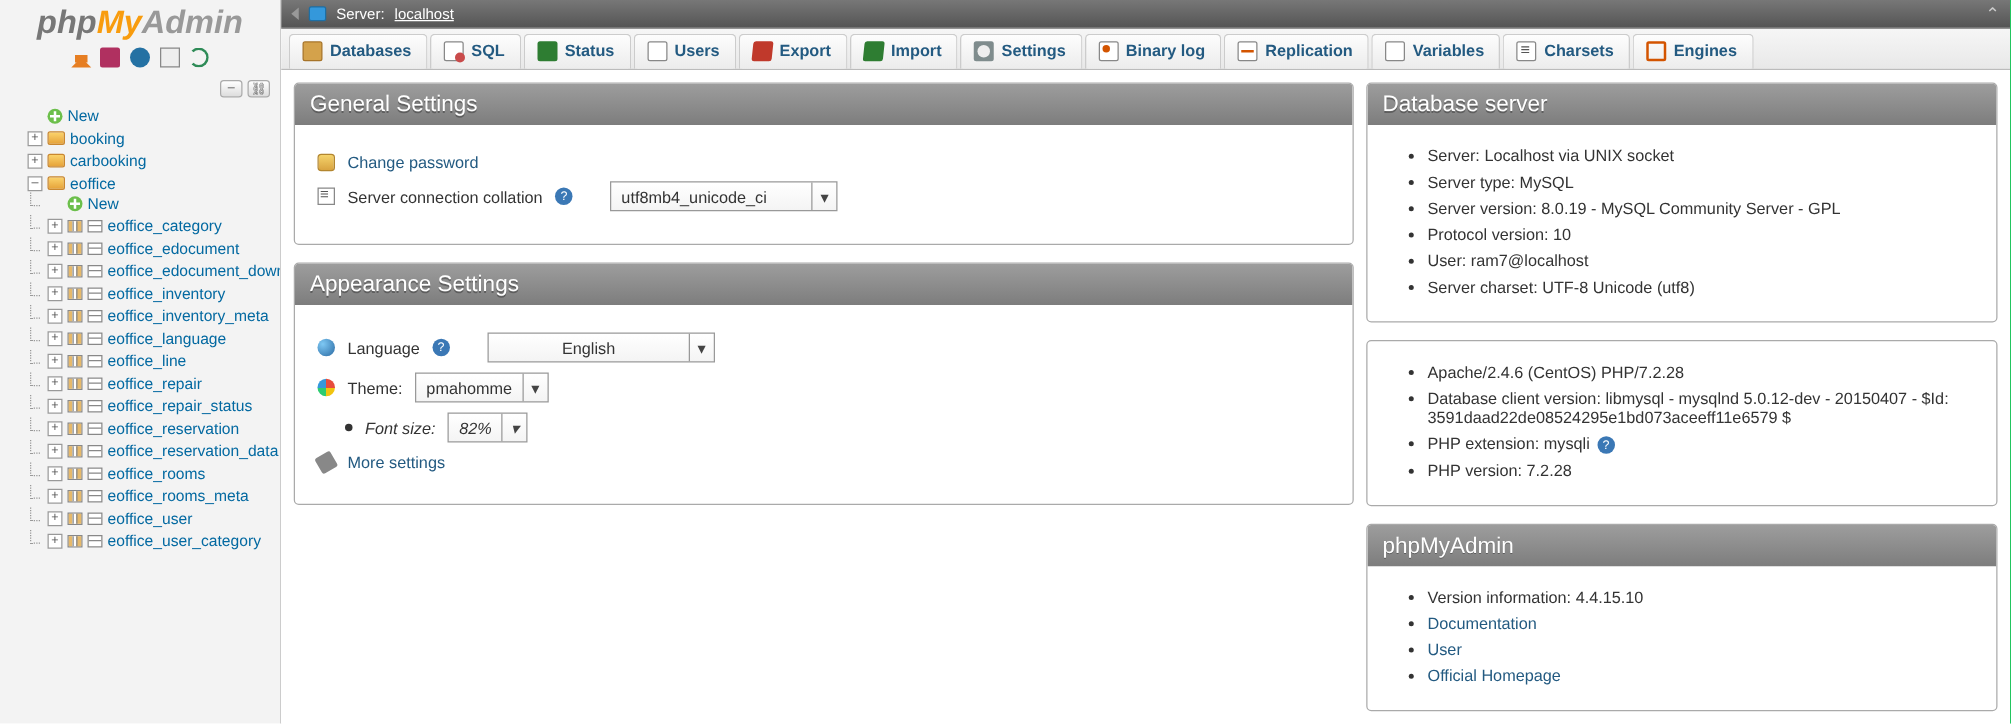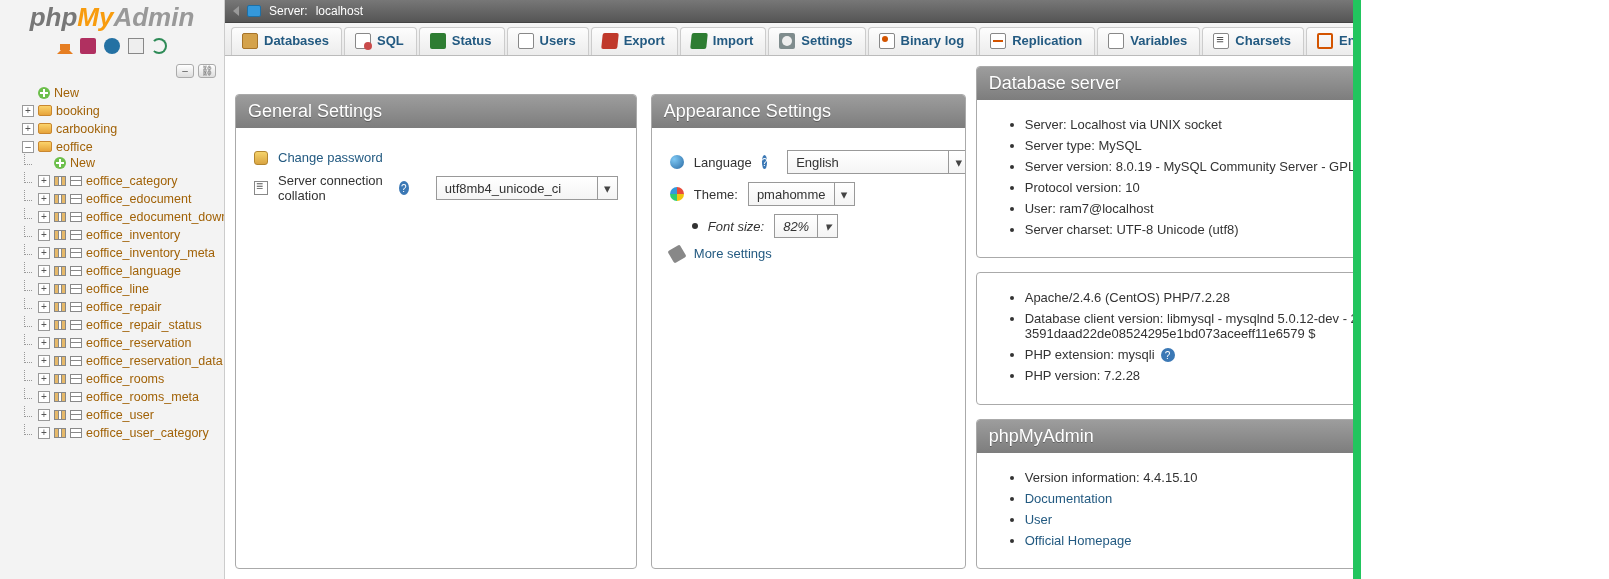--- a/index.html
+++ b/index.html
@@ -1,20 +1,20 @@
 <!DOCTYPE html>
 <html><head>
 <meta charset="utf-8">
 <style>
 * { box-sizing: border-box; margin: 0; padding: 0; }
 body { font-family: sans-serif; font-size: 13px; background: #fff; color: #333; }
 a { color: #235a81; text-decoration: none; }
 
 
-#page { display: flex; width: 1361px; height: 579px; border-right: 8px solid #22c55e; overflow: hidden; }
+#page { display: flex; width: 1609px; height: 579px; border-right: 1px solid #22c55e; overflow: hidden; }
 
 
 #sidebar { width: 225px; flex: 0 0 225px; background: #f3f3f3; border-right: 1px solid #ccc; display: flex; flex-direction: column; }
 .logo { font-family: "Trebuchet MS", sans-serif; font-size: 26px; font-weight: bold; font-style: italic; padding: 2px 0 0 0; text-align: center; }
 .logo .php { color: #777; }
 .logo .my  { color: #f89c0e; }
 .logo .admin { color: #999; }
 .nav-icons { text-align: center; padding: 4px 0 6px 0; }
 .nav-icons .ico { display: inline-block; width: 16px; height: 16px; margin: 0 2px; vertical-align: middle; }
 .home-ico { border-bottom: 8px solid #e67e22; border-left: 8px solid transparent; border-right: 8px solid transparent; width:0; height:0; position: relative;}
@@ -41,21 +41,21 @@
 .new-ico:before{left:5px;top:2px;width:2px;height:8px;}
 .new-ico:after{top:5px;left:2px;height:2px;width:8px;}
 .tbl-ico{width:12px;height:10px;background:#fff;border:1px solid #888;flex:0 0 12px;position:relative;}
 .tbl-ico:before{content:"";position:absolute;left:0;right:0;top:3px;border-top:1px solid #888;}
 .cols-ico{width:12px;height:10px;border:1px solid #888;flex:0 0 12px;display:flex;}
 .cols-ico span{flex:1;border-left:1px solid #888;}
 .cols-ico span:first-child{border:none;}
 .cols-ico span:nth-child(1){background:#e6b96a;}
 .cols-ico span:nth-child(2){background:#fff;}
 .cols-ico span:nth-child(3){background:#e6b96a;}
-.lbl{color:#a16207;}
+.lbl{color:#0369a1;}
 .tree > ul > li{ padding-left:0;}
 .tree > ul > li > .row{padding-left:4px;}
 .tree ul ul li:before{content:"";position:absolute;left:-10px;top:0;bottom:50%;border-left:1px dotted #999;}
 .tree ul ul li:after{content:"";position:absolute;left:-10px;top:10px;width:8px;border-top:1px dotted #999;}
 
 
 #main { flex:1; display:flex; flex-direction:column; background:#fff;}
 .breadcrumb{ background: linear-gradient(#777,#555); color:#fff; font-size:12px; padding:3px 8px; display:flex; align-items:center; gap:8px; border-bottom:1px solid #444;}
 .breadcrumb .arrow{display:inline-block;width:0;height:0;border-top:5px solid transparent;border-bottom:5px solid transparent;border-right:6px solid #999;}
 .srv-ico{width:14px;height:12px;background:#3498db;border:1px solid #1d6fa5;border-radius:2px;display:inline-block;}
@@ -76,21 +76,21 @@
 .ti-binlog{background:#fff;border:1px solid #888;position:relative;}
 .ti-binlog:after{content:"";position:absolute;left:2px;top:2px;width:6px;height:6px;background:#d35400;border-radius:50%;}
 .ti-repl{background:#fff;border:1px solid #888;position:relative;}
 .ti-repl:after{content:"";position:absolute;left:2px;right:2px;top:6px;border-top:2px solid #d35400;}
 .ti-vars{background:#fff;border:1px solid #888;}
 .ti-charsets{background:#fff;border:1px solid #888;position:relative;}
 .ti-charsets:before{content:"≡";position:absolute;left:2px;top:-2px;color:#555;font-size:13px;}
 .ti-engines{border:2px solid #d35400;border-radius:50%;width:14px;height:14px;}
 
 #content{ flex:1; overflow:auto; background:#fff; padding:10px; display:flex; gap:10px;}
-.col-left{flex:1; display:flex; flex-direction:row; gap:14px;margin-top:28px;}
+.col-left{flex:1; display:flex; flex-direction:column; gap:14px;}
 .col-right{flex:0 0 505px; display:flex; flex-direction:column; gap:14px;}
 
 .panel{border:1px solid #aaa; border-radius:4px; overflow:hidden; background:#fff;}
 .panel h3{ background: linear-gradient(#9d9d9d,#7d7d7d); color:#fff; font-size:18px; font-weight:normal; padding:6px 12px; text-shadow:0 1px 0 rgba(0,0,0,.3);}
 .panel .body{ padding:14px 18px 18px 18px;}
 .fr{ display:flex; align-items:center; gap:10px; margin:8px 0;}
 .fr .flab{ display:flex; align-items:center; gap:6px; color:#333;}
 .help{width:14px;height:14px;border-radius:50%;background:#3b78b5;color:#fff;font-size:10px;display:inline-flex;align-items:center;justify-content:center;}
 .select{border:1px solid #999;background:linear-gradient(#fff,#f4f4f4);display:inline-flex;align-items:center;height:24px;}
 .select span{padding:0 8px;}
@@ -353,21 +353,21 @@
         </li>
       </ul>
     </div>
   </div>
 
   <div id="main">
     <div class="breadcrumb">
       <span class="arrow"></span>
       <span class="srv-ico"></span>
       <span>Server:</span>
-      <a href="#" style="color:#fff;">localhost</a>
+      <a href="#" style="color:#fff;text-decoration:underline;">localhost</a>
       <span class="bc-close">⌃</span>
     </div>
 
     <div class="tabs">
       <div class="tab">
           <span class="ti ti-db"></span>
           <span>Databases</span>
         </div>
       <div class="tab">
           <span class="ti ti-sql"></span>
@@ -439,21 +439,21 @@
 
         <div class="panel">
           <h3>Appearance Settings</h3>
           <div class="body">
             <div class="fr">
               <span class="mini-ico mi-lang"></span>
               <span class="flab">Language</span>
               <span class="help">?</span>
               <span style="width:10px"></span>
               <div class="select">
-                <span style="min-width:160px;">English</span>
+                <span style="min-width:160px;text-align:center;">English</span>
                 <span class="caret">▾</span>
               </div>
             </div>
             <div class="fr">
               <span class="mini-ico mi-theme"></span>
               <span class="flab">Theme:</span>
               <div class="select">
                 <span>pmahomme</span>
                 <span class="caret">▾</span>
               </div>

